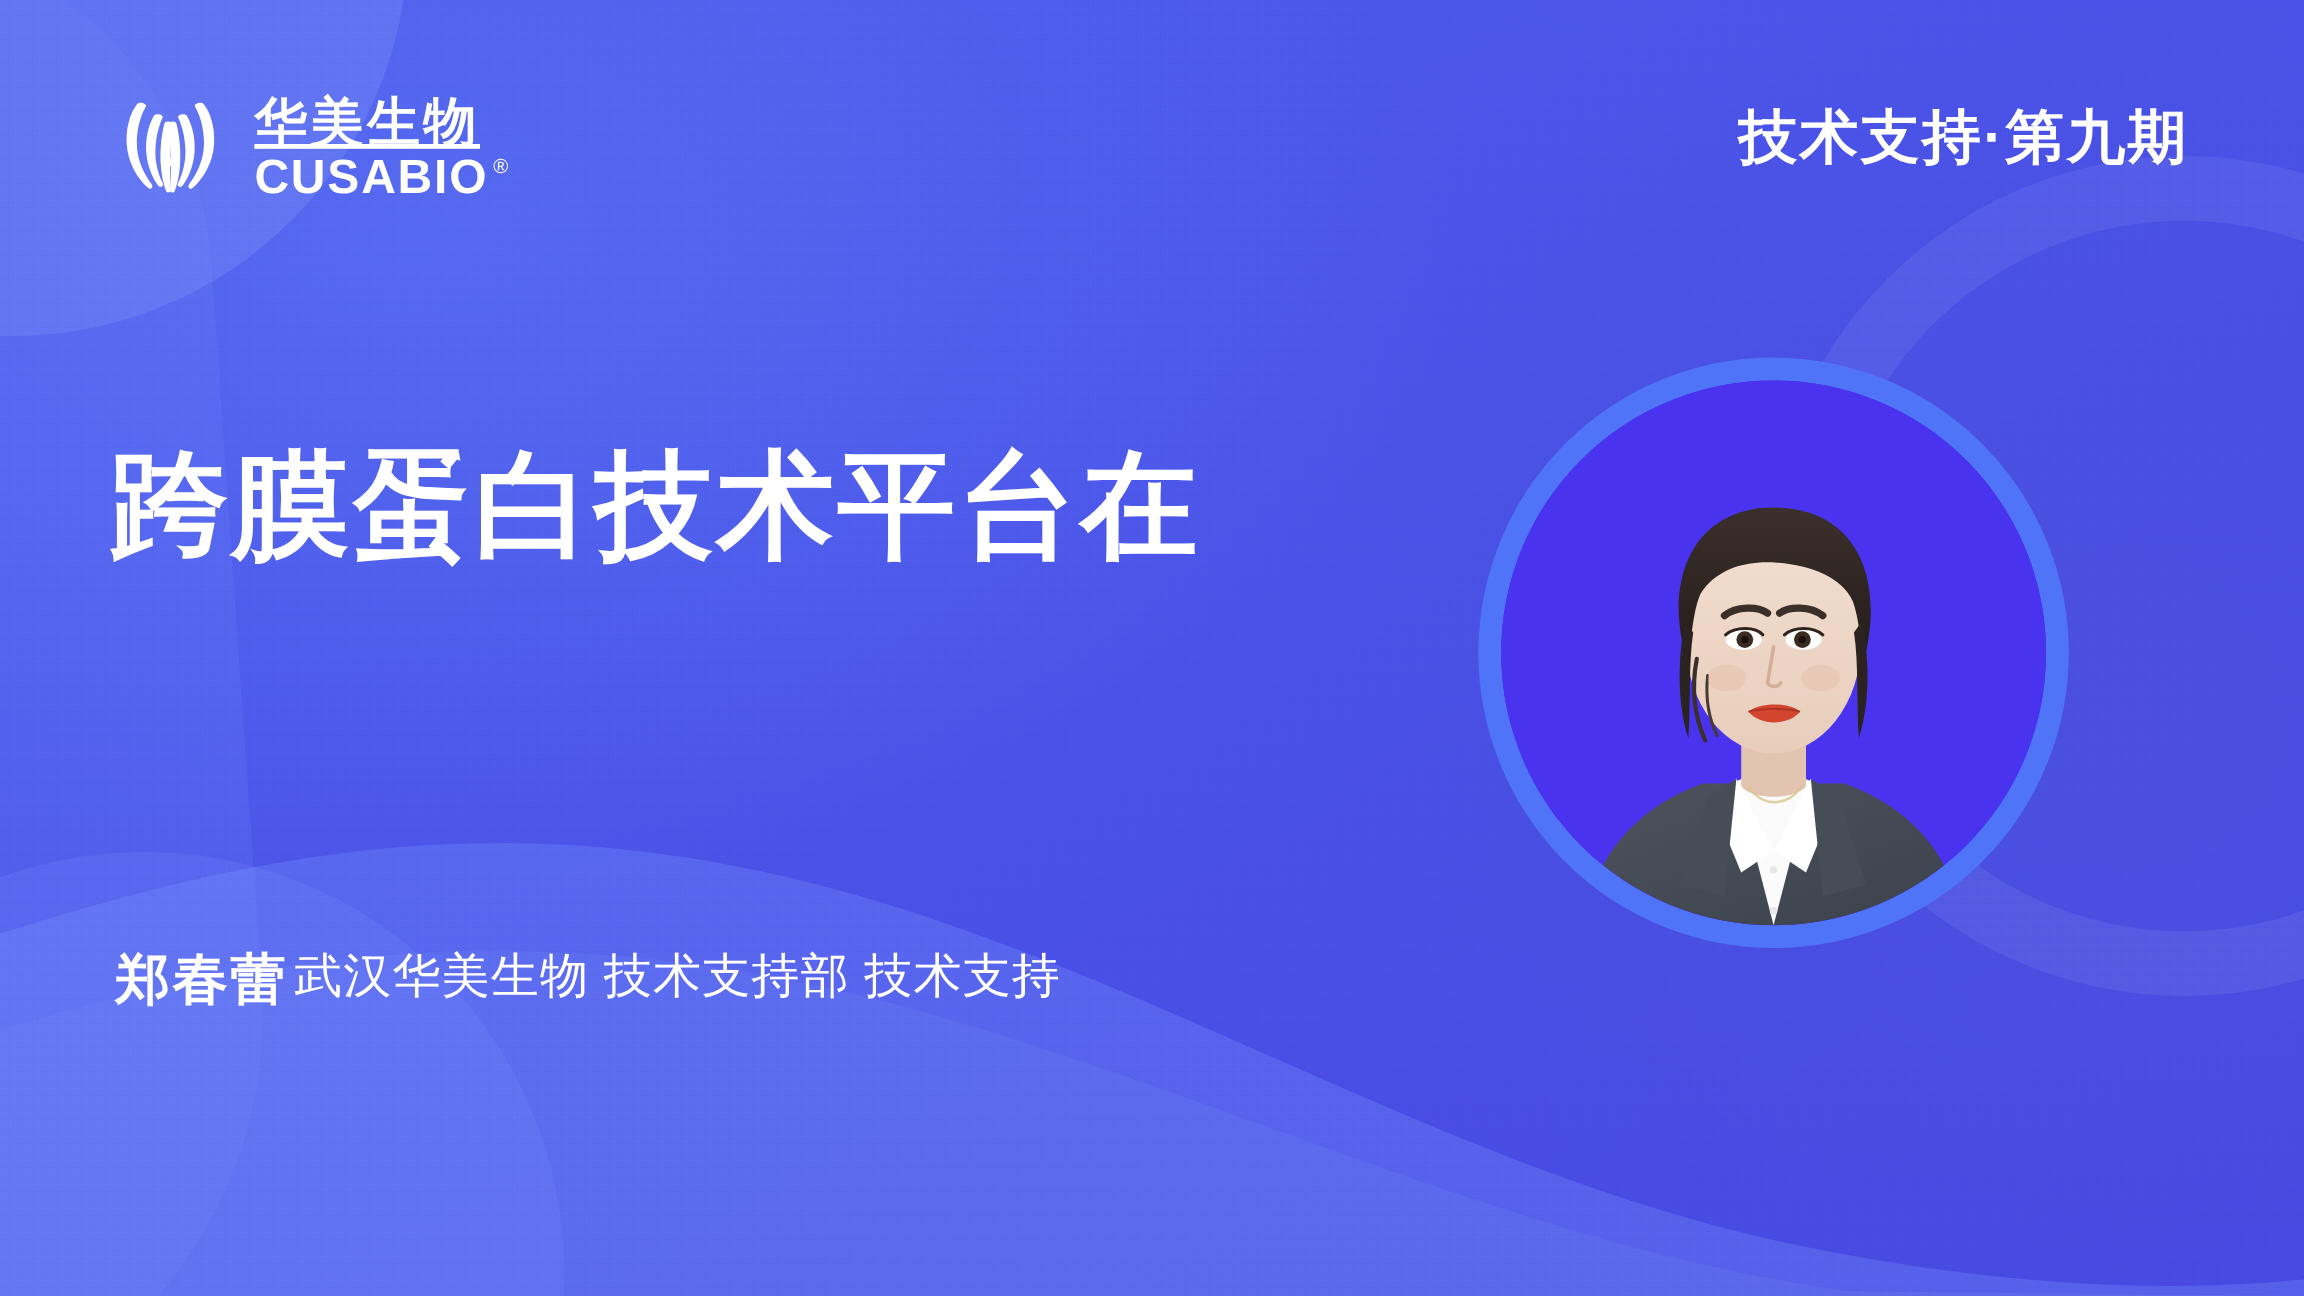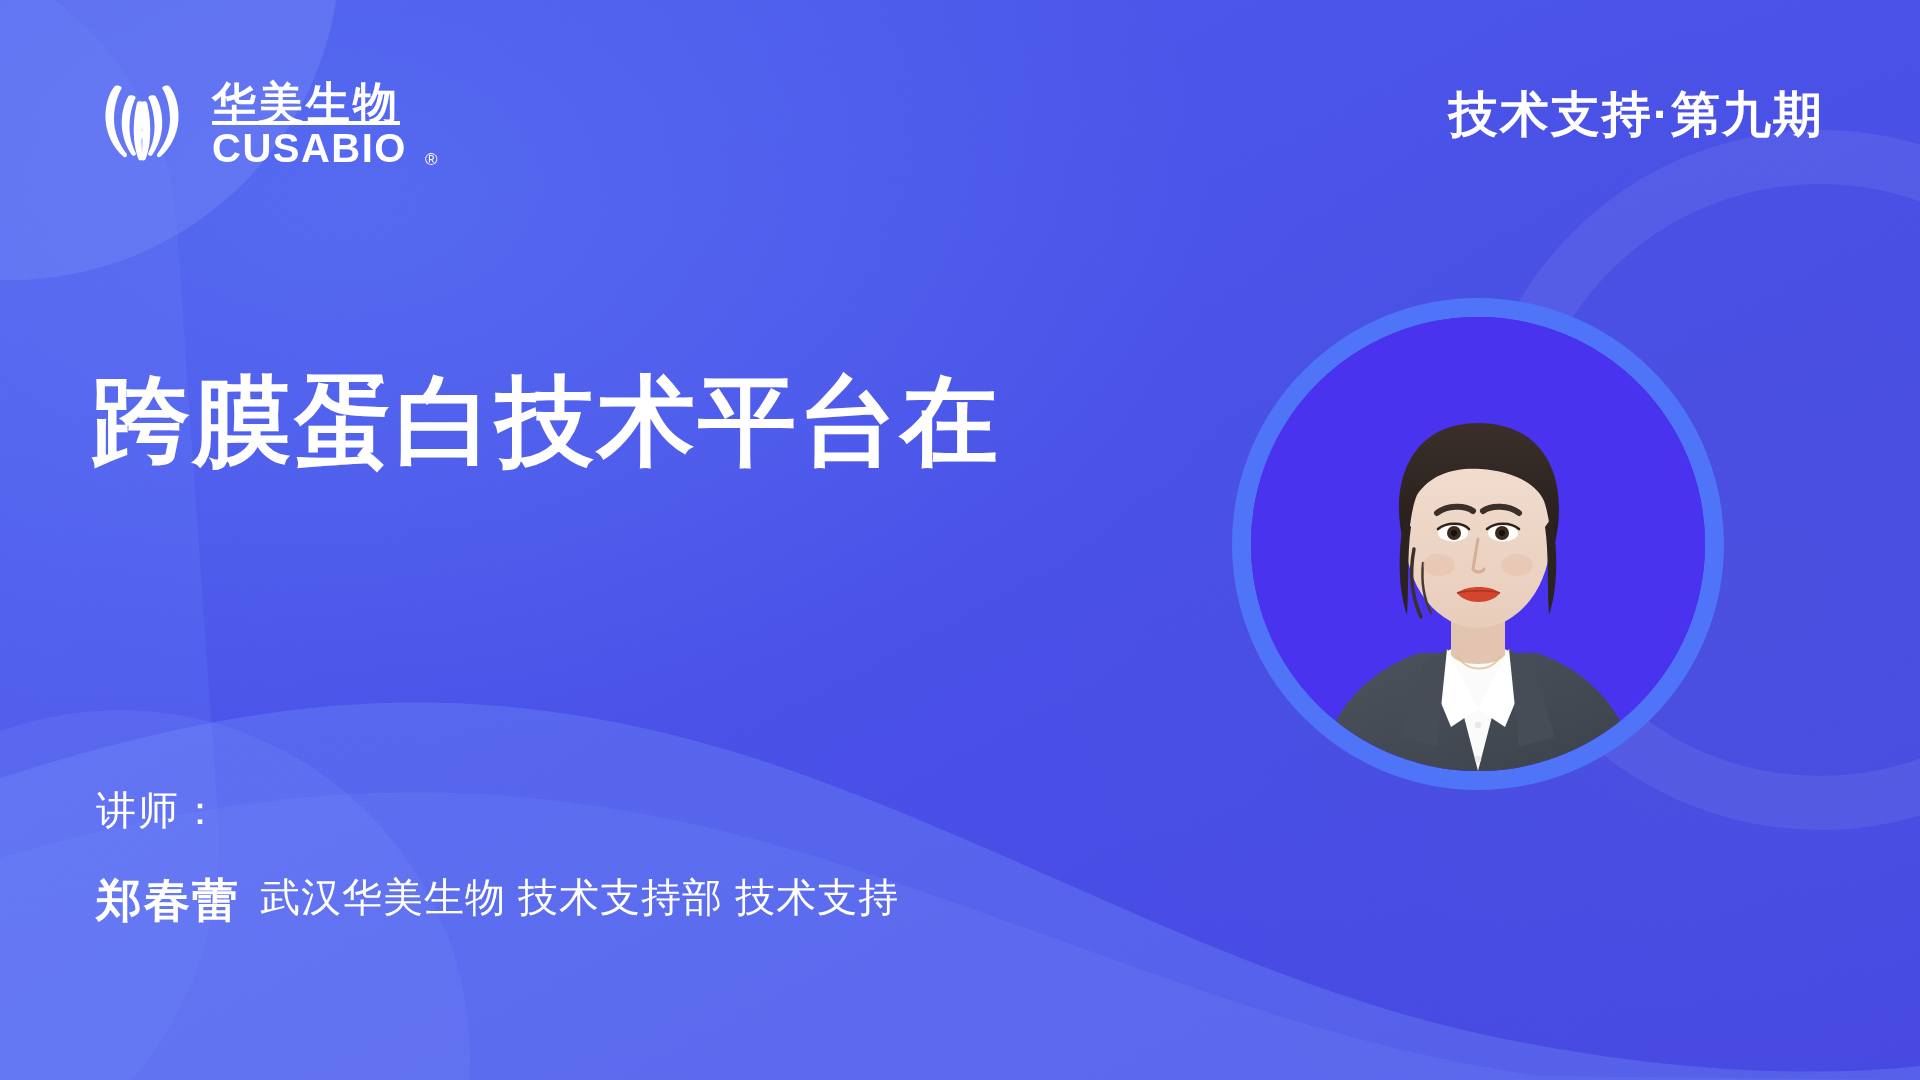--- a/index.html
+++ b/index.html
@@ -79,23 +79,23 @@
     display:flex; align-items:center; gap:14px;
   }
   .brand-mark { width:112px; height:112px; flex:0 0 auto; }
   .brand-mark svg { display:block; width:100%; height:100%; }
   .brand-words { display:flex; flex-direction:column; justify-content:center; padding-top:4px; }
   .brand-cn {
     color:#fff; font-size:44px; font-weight:700;
     letter-spacing:3px; line-height:1.08; white-space:nowrap;text-decoration:underline;
   }
   .brand-en {
-    display:flex; align-items:flex-end;
+    display:flex; align-items:flex-start;
     color:#fff; font-size:40px; font-weight:700;
-    letter-spacing:1.5px; line-height:1.05; white-space:nowrap;gap:14px;
+    letter-spacing:1.5px; line-height:1.05; white-space:nowrap;
   }
   .brand-reg { font-size:17px; font-weight:400; margin-left:4px; margin-top:3px; }
 
   
   .episode {
     position:absolute; right:96px; top:82px;
     color:#fff; font-size:49px; font-weight:700;
     letter-spacing:2px; white-space:nowrap;
   }
 
@@ -109,21 +109,21 @@
   .headline-line { white-space:nowrap; }
 
   
   .speaker { position:absolute; left:96px; top:786px; color:#fff; }
   .speaker-label {
     font-size:40px; font-weight:400; letter-spacing:2px;
     line-height:1.2; margin-bottom:36px;
   }
   .speaker-row { display:flex; align-items:flex-start; white-space:nowrap; }
   .speaker-name { font-size:46px; font-weight:700; letter-spacing:2px; }
-  .speaker-affil { font-size:40px; font-weight:400; letter-spacing:1px; margin-left:20px; }
+  .speaker-affil { font-size:40px; font-weight:400; letter-spacing:1px; margin-left:5px; }
 
   
   .portrait-wrap {
     position:absolute; left:1232px; top:298px;
     width:492px; height:492px;
   }
   .portrait-ring {
     position:absolute; inset:0;
     border-radius:50%;
     border:19px solid #4f74f7;
@@ -196,21 +196,20 @@
     </div>
   </div>
 
   <div class="episode">技术支持·第九期</div>
 
   <div class="headline">
     <div class="headline-line">跨膜蛋白技术平台在</div>
   </div>
 
   <div class="speaker">
-    <div class="speaker-label">讲师：</div>
     <div class="speaker-row">
       <span class="speaker-name">郑春蕾</span>
       <span class="speaker-affil">武汉华美生物 技术支持部 技术支持</span>
     </div>
   </div>
 
   <div class="portrait-wrap">
     <div class="portrait-ring"></div>
     <div class="portrait-clip">
       <svg viewBox="0 0 454 454">

